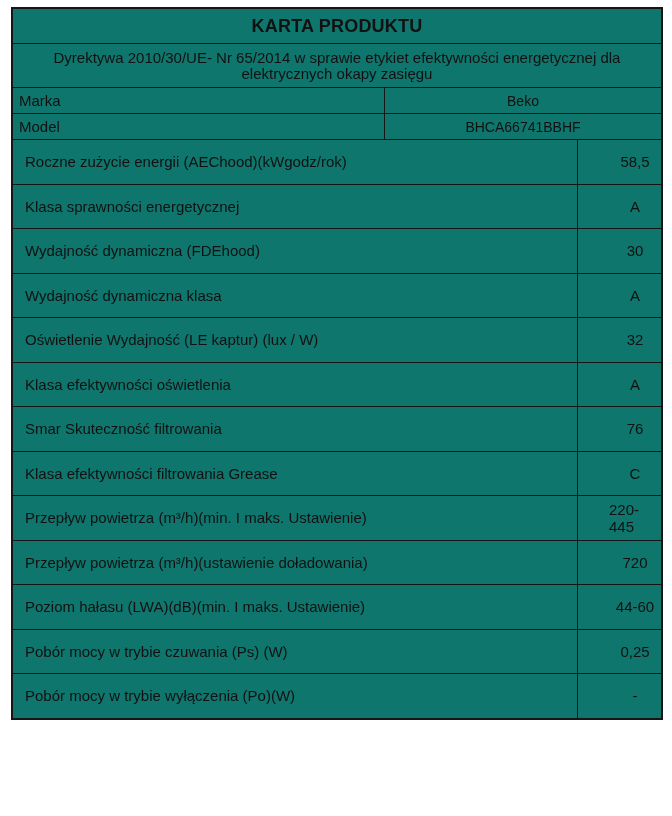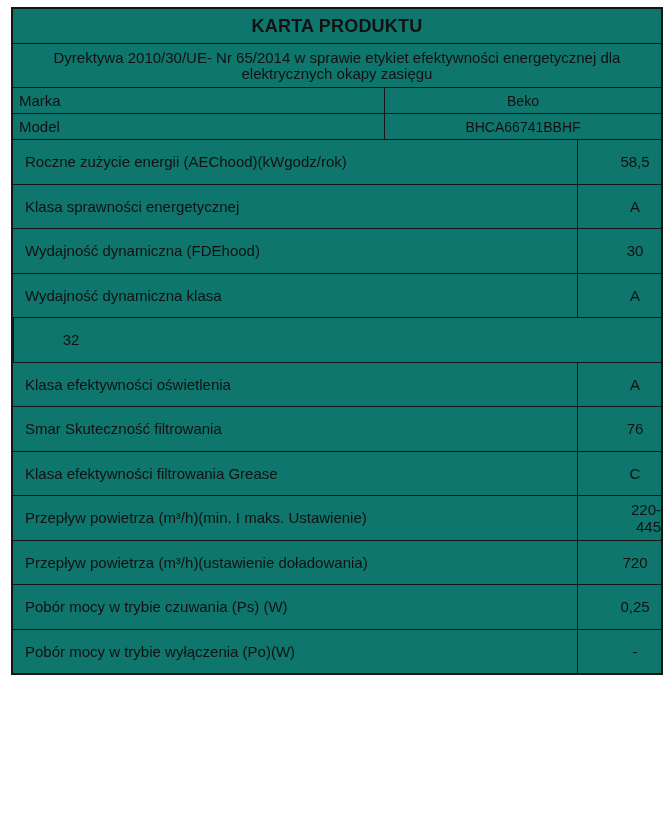--- a/index.html
+++ b/index.html
@@ -82,21 +82,21 @@
     padding-right: 6px;
     font-size: 15px;
   }
   .spec-value {
     flex: 0 0 84px;
     display: flex;
     align-items: center;
     justify-content: center;
     border-left: 1.5px solid #161616;
     font-size: 15px;
-    text-align: right;
+    text-align: left;
     padding-left: 31px;
   }
 
   .footer-codes {
     position: absolute;
     top: 784px;
     left: 17px;
     right: 27px;
     display: flex;
     justify-content: flex-start;
@@ -146,20 +146,21 @@
       <div class="spec-label">Wydajność dynamiczna (FDEhood)</div>
       <div class="spec-value">30</div>
     </div>
 
     <div class="row spec-row">
       <div class="spec-label">Wydajność dynamiczna klasa</div>
       <div class="spec-value">A</div>
     </div>
 
     <div class="row spec-row">
+      <div class="spec-label">Oświetlenie Wydajność (LE kaptur) (lux / W)</div>
       <div class="spec-value">32</div>
     </div>
 
     <div class="row spec-row">
       <div class="spec-label">Klasa efektywności oświetlenia</div>
       <div class="spec-value">A</div>
     </div>
 
     <div class="row spec-row">
       <div class="spec-label">Smar Skuteczność filtrowania</div>
@@ -174,20 +175,24 @@
     <div class="row spec-row">
       <div class="spec-label">Przepływ powietrza (m³/h)(min. I maks. Ustawienie)</div>
       <div class="spec-value">220-445</div>
     </div>
 
     <div class="row spec-row">
       <div class="spec-label">Przepływ powietrza (m³/h)(ustawienie doładowania)</div>
       <div class="spec-value">720</div>
     </div>
 
+    <div class="row spec-row">
+      <div class="spec-label">Poziom hałasu (LWA)(dB)(min. I maks. Ustawienie)</div>
+      <div class="spec-value">44-60</div>
+    </div>
 
 
     <div class="row spec-row">
       <div class="spec-label">Pobór mocy w trybie czuwania (Ps) (W)</div>
       <div class="spec-value">0,25</div>
     </div>
 
     <div class="row spec-row">
       <div class="spec-label">Pobór mocy w trybie wyłączenia (Po)(W)</div>
       <div class="spec-value">-</div>

